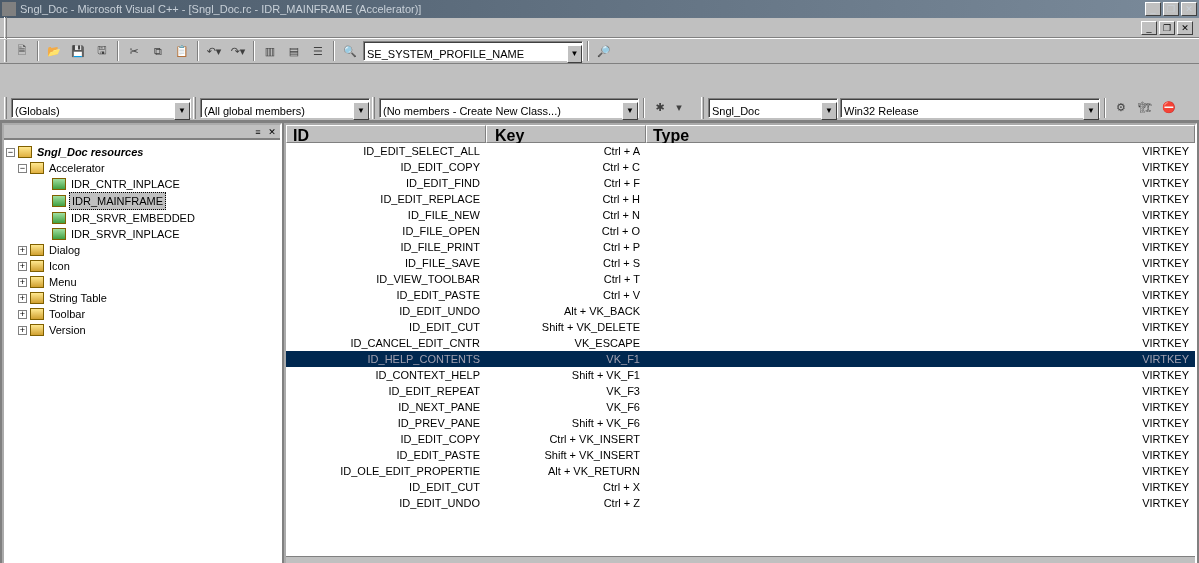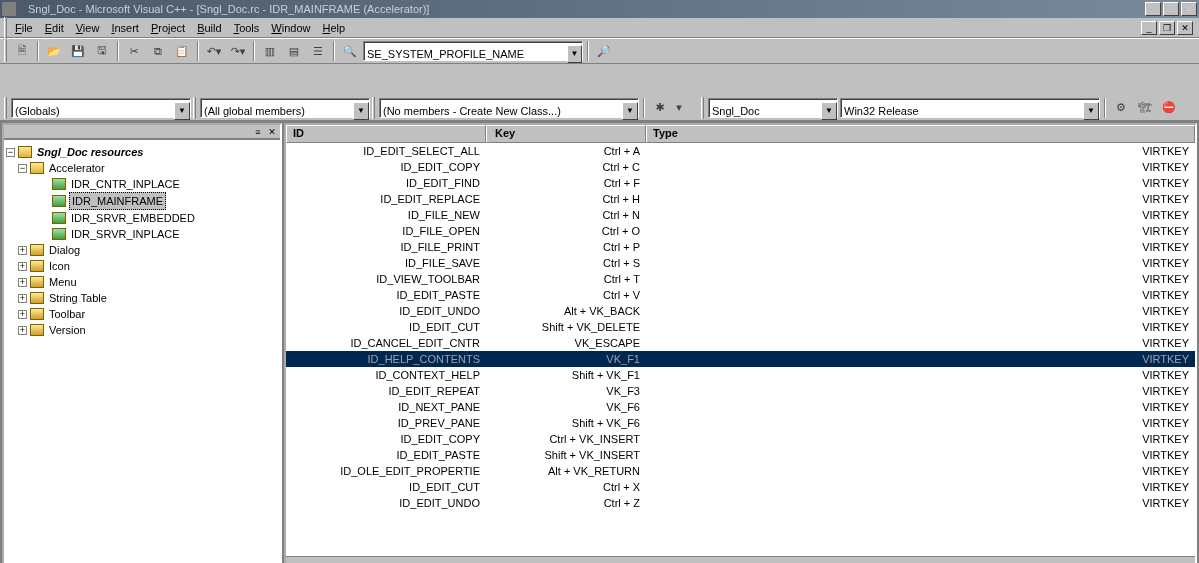--- a/index.html
+++ b/index.html
@@ -14,21 +14,20 @@
   }
   
   .titlebar {
     height: 18px;
     background: linear-gradient(to right, #4a5a6a, #7a8a9a);
     color: #c8d0d8;
     display: flex;
     align-items: center;
     padding: 0 2px;
     font-size: 11px;
-    gap: 8px;
   }
   .titlebar .icon { width: 14px; height: 14px; background:#808080; margin-right:4px;}
   .titlebar .title { flex: 1; white-space: nowrap; overflow: hidden; }
   .titlebar .winbtns { display: flex; gap: 2px; }
   .winbtn {
     width: 16px; height: 14px;
     background: #c0c0c0;
     border: 1px solid #fff;
     border-right-color: #404040; border-bottom-color: #404040;
     font-size: 9px; line-height: 12px; text-align: center;
@@ -171,21 +170,21 @@
     display: flex;
     background: #c0c0c0;
     height: 18px;
     flex-shrink:0;
   }
   .lhcell {
     border: 1px solid #fff;
     border-right-color:#808080; border-bottom-color:#808080;
     padding: 1px 6px;
     font-weight: bold;
-    font-size: 11px;
+    font-size: 16px;
     background:#c0c0c0;
   }
   .listbody {
     flex: 1;
     background: #fff;
     overflow: auto;
   }
   .lrow { display: flex; height: 16px; line-height:16px;text-align:right; }
   .lrow.sel { background: #002850; color: #a0a0b0; }
   .lcell { padding: 0 6px; white-space: nowrap; overflow:hidden;}
@@ -211,21 +210,20 @@
   <span class="title">Sngl_Doc - Microsoft Visual C++ - [Sngl_Doc.rc - IDR_MAINFRAME (Accelerator)]</span>
   <div class="winbtns">
     <div class="winbtn">_</div>
     <div class="winbtn">❐</div>
     <div class="winbtn">✕</div>
   </div>
 </div>
 
 <div class="menubar">
   <span class="tgrip"></span>
-  <span id="menus-host"><span class="mitem"><u>F</u>ile</span><span class="mitem"><u>E</u>dit</span><span class="mitem"><u>V</u>iew</span><span class="mitem"><u>I</u>nsert</span><span class="mitem"><u>P</u>roject</span><span class="mitem"><u>B</u>uild</span><span class="mitem"><u>T</u>ools</span><span class="mitem"><u>W</u>indow</span><span class="mitem"><u>H</u>elp</span></span>
   <div class="mdi-btns">
     <div class="mdi-btn">_</div>
     <div class="mdi-btn">❐</div>
     <div class="mdi-btn">✕</div>
   </div>
 </div>
 
 <div class="toolbar">
   <span class="tgrip"></span>
   <div class="tbtn">🗎</div>

